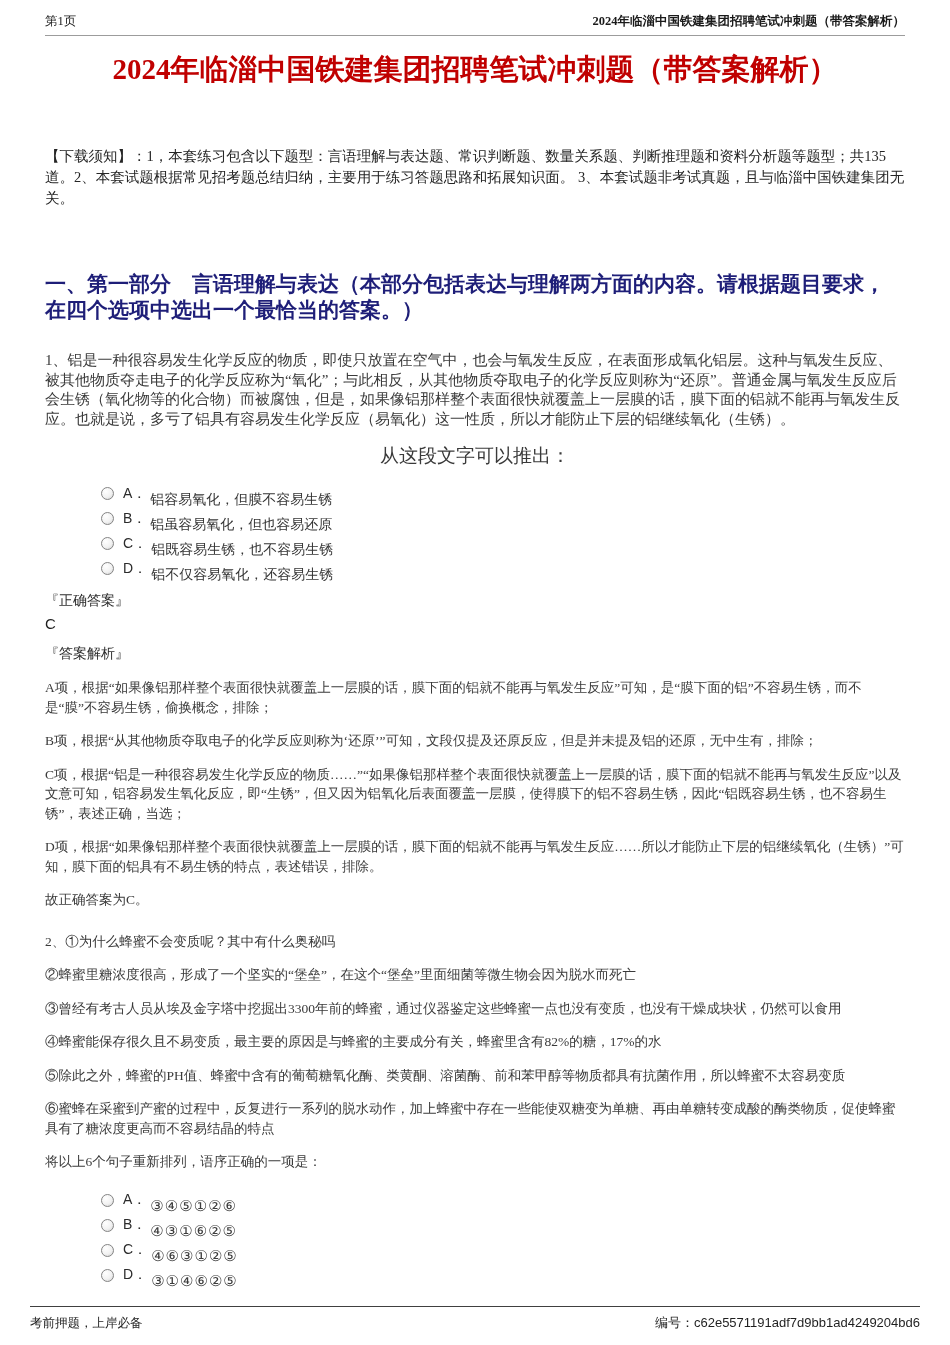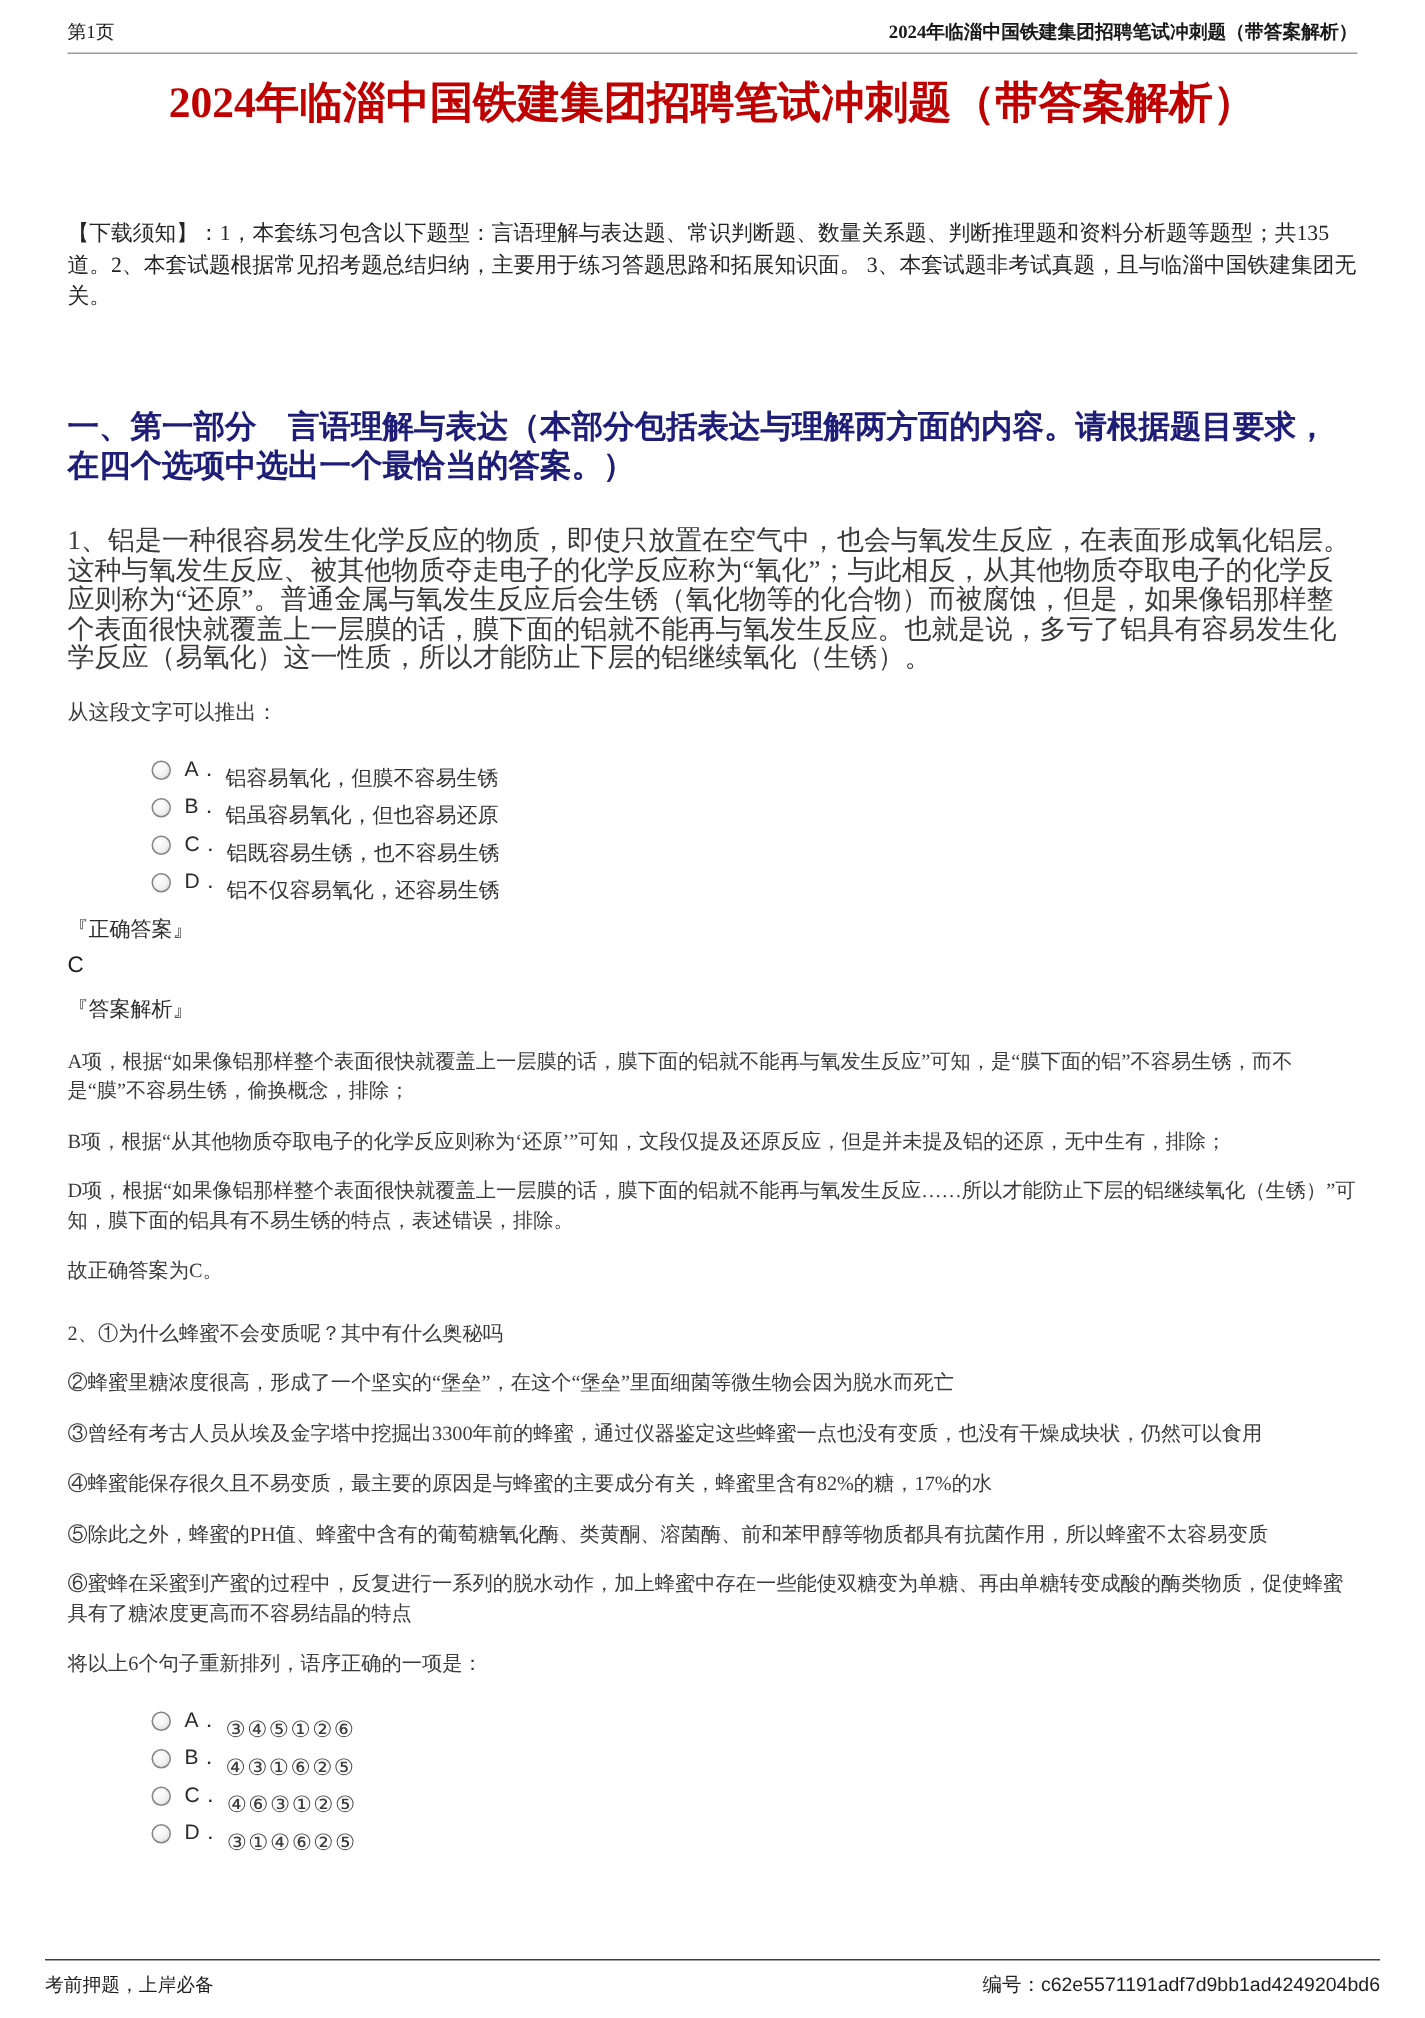--- a/index.html
+++ b/index.html
@@ -34,22 +34,22 @@
     font-size:14.5px;line-height:21px;color:#252525;
   }
   
   .section-heading{
     margin:62px 0 0 0;
     font-size:21px;line-height:26px;
     font-weight:bold;
     color:#1e1e78;
   }
   
-  .stem{margin:28px 0 0 0;font-size:18px;line-height:19.5px;}
-  .prompt{margin:17px 0 0 0;font-size:14px;line-height:19px;}
+  .stem{margin:28px 0 0 0;font-size:15px;line-height:19.5px;}
+  .prompt{margin:17px 0 0 0;font-size:19px;line-height:19px;text-align:center;}
   .para{margin:14px 0 0 0;font-size:13.5px;line-height:19.5px;}
   .q2-first{margin-top:22px;}
   
   .options{margin:16px 0 0 56px;}
   .option{
     display:flex;align-items:center;
     height:25px;
     font-size:14px;
     cursor:pointer;
   }
@@ -127,20 +127,21 @@
         <span class="opt-text">铝不仅容易氧化，还容易生锈</span>
       </div>
     </div>
 
     <p class="ans-label">『正确答案』</p>
     <p class="ans-value">C</p>
     <p class="ans-label">『答案解析』</p>
 
     <p class="para">A项，根据“如果像铝那样整个表面很快就覆盖上一层膜的话，膜下面的铝就不能再与氧发生反应”可知，是“膜下面的铝”不容易生锈，而不是“膜”不容易生锈，偷换概念，排除；</p>
     <p class="para">B项，根据“从其他物质夺取电子的化学反应则称为‘还原’”可知，文段仅提及还原反应，但是并未提及铝的还原，无中生有，排除；</p>
+    <p class="para">C项，根据“铝是一种很容易发生化学反应的物质……”“如果像铝那样整个表面很快就覆盖上一层膜的话，膜下面的铝就不能再与氧发生反应”以及文意可知，铝容易发生氧化反应，即“生锈”，但又因为铝氧化后表面覆盖一层膜，使得膜下的铝不容易生锈，因此“铝既容易生锈，也不容易生锈”，表述正确，当选；</p>
     <p class="para">D项，根据“如果像铝那样整个表面很快就覆盖上一层膜的话，膜下面的铝就不能再与氧发生反应……所以才能防止下层的铝继续氧化（生锈）”可知，膜下面的铝具有不易生锈的特点，表述错误，排除。</p>
     <p class="para">故正确答案为C。</p>
 
     <p class="para q2-first">2、①为什么蜂蜜不会变质呢？其中有什么奥秘吗</p>
     <p class="para">②蜂蜜里糖浓度很高，形成了一个坚实的“堡垒”，在这个“堡垒”里面细菌等微生物会因为脱水而死亡</p>
     <p class="para">③曾经有考古人员从埃及金字塔中挖掘出3300年前的蜂蜜，通过仪器鉴定这些蜂蜜一点也没有变质，也没有干燥成块状，仍然可以食用</p>
     <p class="para">④蜂蜜能保存很久且不易变质，最主要的原因是与蜂蜜的主要成分有关，蜂蜜里含有82%的糖，17%的水</p>
     <p class="para">⑤除此之外，蜂蜜的PH值、蜂蜜中含有的葡萄糖氧化酶、类黄酮、溶菌酶、前和苯甲醇等物质都具有抗菌作用，所以蜂蜜不太容易变质</p>
     <p class="para">⑥蜜蜂在采蜜到产蜜的过程中，反复进行一系列的脱水动作，加上蜂蜜中存在一些能使双糖变为单糖、再由单糖转变成酸的酶类物质，促使蜂蜜具有了糖浓度更高而不容易结晶的特点</p>
 

